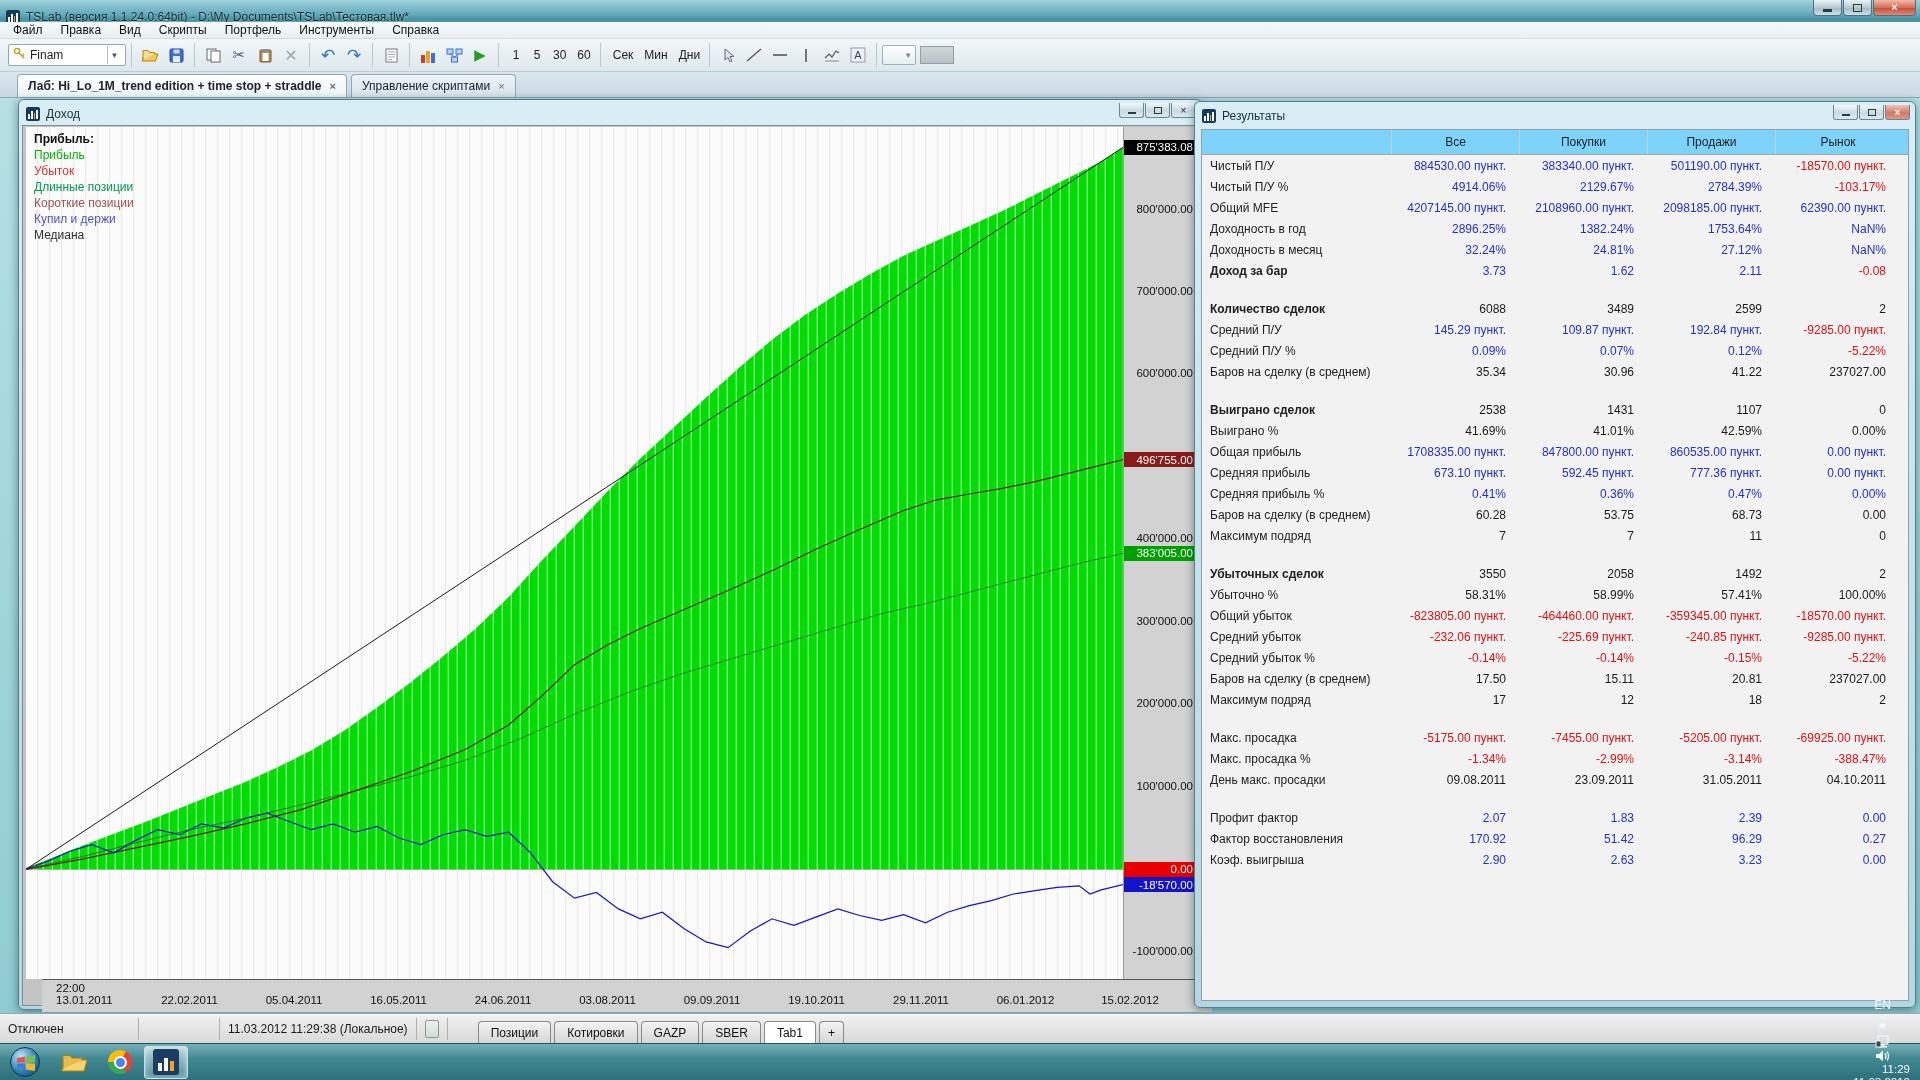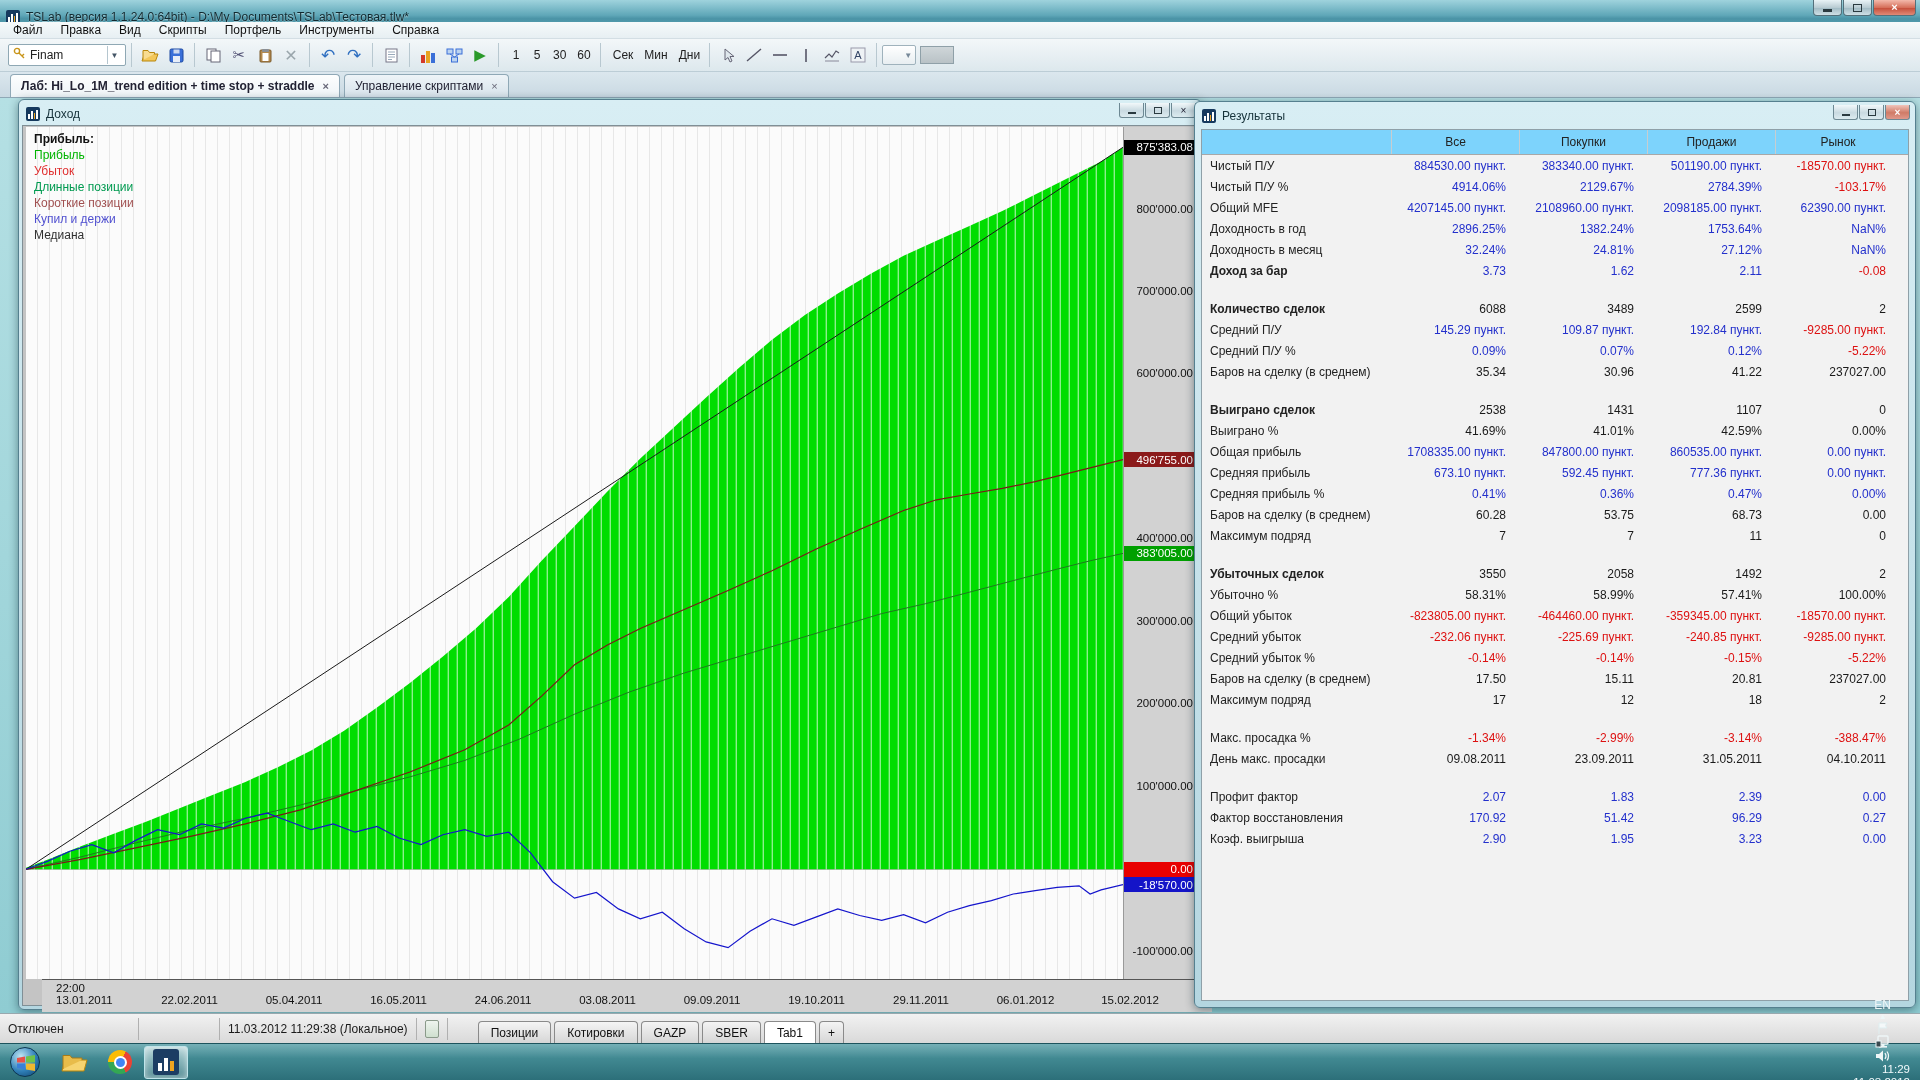--- a/index.html
+++ b/index.html
@@ -28,21 +28,21 @@
   .tbtn{min-width:26px;height:26px;display:flex;align-items:center;justify-content:center;border-radius:3px;font-size:15px;}
   .tbtn.text{font-size:12px;padding:0 4px;min-width:18px;color:#222;}
   .combo{display:flex;align-items:center;height:22px;background:#fff;border:1px solid #8fa8b4;border-radius:2px;width:118px;padding:0 4px;}
   .combo .combo-label{flex:1;font-size:12px;color:#222;margin-left:4px;}
   .combo .combo-arrow{width:14px;height:18px;border-left:1px solid #b5c6cf;display:flex;align-items:center;justify-content:center;font-size:8px;color:#456;}
   .swatch{width:34px;height:18px;background:linear-gradient(#cfd6d9,#b9c2c6);border:1px solid #8fa0a8;margin-left:4px;}
   .mini-combo{width:34px;height:20px;border:1px solid #9fb2bc;border-radius:2px;background:linear-gradient(#fff,#e8eef1);
     display:flex;align-items:center;justify-content:flex-end;padding-right:3px;font-size:8px;color:#789;}
 
   .tabbar{position:absolute;left:0;top:72px;width:1920px;height:26px;background:linear-gradient(#dbe7ee,#c9d9e2);
-    border-bottom:1px solid #8fa8b6;display:flex;align-items:flex-end;padding-left:10px;}
+    border-bottom:1px solid #8fa8b6;display:flex;align-items:flex-end;padding-left:17px;}
   .atab{display:flex;align-items:center;height:23px;padding:0 10px;border:1px solid #8fa8b6;border-bottom:none;
     border-radius:4px 4px 0 0;margin-right:4px;background:linear-gradient(#eef4f8,#d6e2ea);font-size:12px;color:#223;}
   .atab.active{background:linear-gradient(#fdfefe,#eef4f7);font-weight:bold;}
   .atab .tab-close{margin-left:8px;color:#667;font-size:11px;}
 
   
   .workspace{position:absolute;left:0;top:98px;width:1920px;height:915px;
     background:linear-gradient(#b5e0e4,#8fccd2);}
   .ghost-bar{position:absolute;left:70px;top:2px;width:560px;height:12px;border-radius:4px;background:rgba(255,255,255,.35);}
 
@@ -566,20 +566,27 @@
             </div>
             <div class="rrow">
               <div class="rlabel">Максимум подряд</div>
               <div class="rval c-k">17</div>
               <div class="rval c-k">12</div>
               <div class="rval c-k">18</div>
               <div class="rval c-k">2</div>
             </div>
             <div class="rrow spacer"></div>
             <div class="rrow">
+              <div class="rlabel">Макс. просадка</div>
+              <div class="rval c-r">-5175.00 пункт.</div>
+              <div class="rval c-r">-7455.00 пункт.</div>
+              <div class="rval c-r">-5205.00 пункт.</div>
+              <div class="rval c-r">-69925.00 пункт.</div>
+            </div>
+            <div class="rrow">
               <div class="rlabel">Макс. просадка %</div>
               <div class="rval c-r">-1.34%</div>
               <div class="rval c-r">-2.99%</div>
               <div class="rval c-r">-3.14%</div>
               <div class="rval c-r">-388.47%</div>
             </div>
             <div class="rrow">
               <div class="rlabel">День макс. просадки</div>
               <div class="rval c-k">09.08.2011</div>
               <div class="rval c-k">23.09.2011</div>
@@ -597,21 +604,21 @@
             <div class="rrow">
               <div class="rlabel">Фактор восстановления</div>
               <div class="rval c-b">170.92</div>
               <div class="rval c-b">51.42</div>
               <div class="rval c-b">96.29</div>
               <div class="rval c-b">0.27</div>
             </div>
             <div class="rrow">
               <div class="rlabel">Коэф. выигрыша</div>
               <div class="rval c-b">2.90</div>
-              <div class="rval c-b">1.95</div>
+              <div class="rval c-b">2.63</div>
               <div class="rval c-b">3.23</div>
               <div class="rval c-b">0.00</div>
             </div>
           </div>
       </div>
     </div>
   </div>
 
   <div class="statusbar">
     <div class="sseg" style="width:138px;">Отключен</div>

